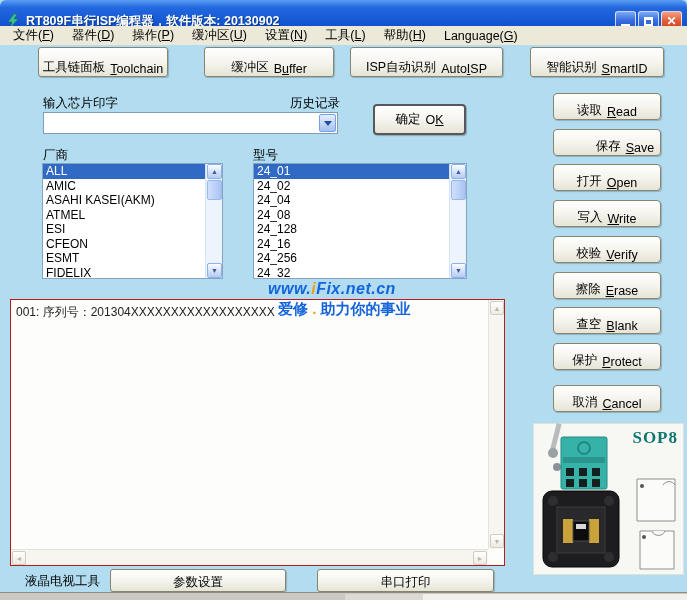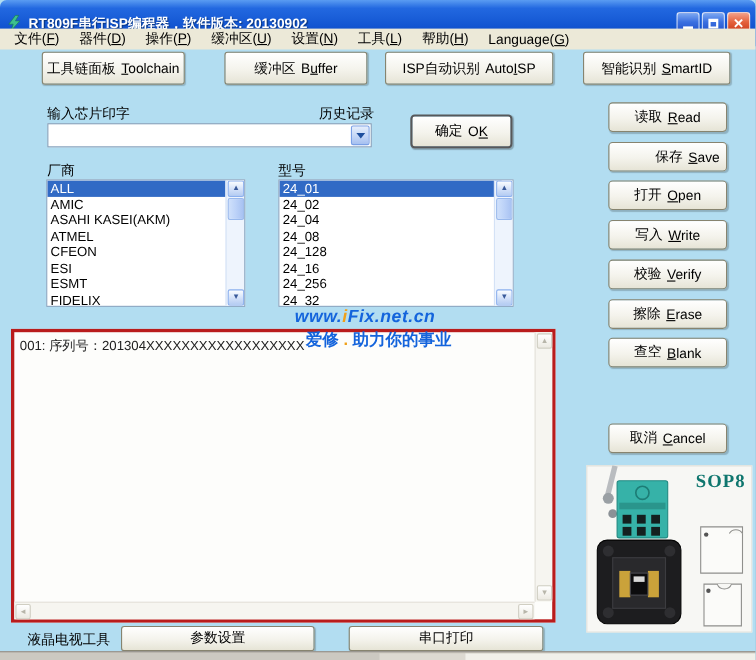--- a/index.html
+++ b/index.html
@@ -20,21 +20,21 @@
   .minbar{display:block;width:9px;height:3px;background:#fff;margin-top:9px;}
   .maxbox{display:block;width:9px;height:9px;border:2px solid #fff;border-top-width:3px;}
   .wb.close span{color:#fff;font-size:12px;font-weight:bold;line-height:1;}
 
   
   .menubar{position:absolute;left:0;top:26px;width:687px;height:19px;background:#ece9d8;
     display:flex;align-items:center;padding-left:4px;font-size:12.5px;color:#000;}
   .mi{padding:0 9px;white-space:nowrap;}
 
   
-  .btn{position:absolute;display:flex;align-items:center;justify-content:center;gap:0;
+  .btn{position:absolute;display:flex;align-items:flex-end;justify-content:center;gap:0;
     background:linear-gradient(180deg,#ffffff 0%,#f4f3ec 55%,#e6e4d6 100%);
     border:1px solid #87846f;border-radius:3px;font-size:12.5px;color:#000;
     box-shadow:1px 1px 1px rgba(0,0,0,.2);white-space:nowrap;cursor:default;}
   .btn .en{margin-left:5px;}
   .btn u, .mi u, .ok u{text-decoration:underline;}
 
   
   .lbl{position:absolute;font-size:12.5px;color:#000;white-space:nowrap;}
   .combo{position:absolute;left:43px;top:112px;width:295px;height:22px;background:#fff;
     border:1px solid #7f9db9;}
@@ -67,21 +67,21 @@
 
   
   .wm1{position:absolute;left:268px;top:280px;font-size:16px;font-weight:bold;font-style:italic;
     color:#1464dc;letter-spacing:.5px;}
   .wm1 .or{color:#f0a018;}
   .wm2{position:absolute;left:278px;top:300px;font-size:15px;font-weight:bold;color:#1464dc;z-index:5;}
   .wm2 .or{color:#f0a018;}
 
   
   .log{position:absolute;left:10px;top:299px;width:495px;height:267px;background:#fdfdfb;
-    border:3px solid #b91c1c;}
+    border:1px solid #b91c1c;}
   .logtext{position:absolute;left:5px;top:4px;font-size:12px;color:#222;white-space:nowrap;}
   .palescroll-v{position:absolute;right:0;top:0;width:16px;bottom:16px;background:#f6f5f0;border-left:1px solid #e4e2da;}
   .palescroll-h{position:absolute;left:0;bottom:0;height:16px;right:16px;background:#f6f5f0;border-top:1px solid #e4e2da;}
   .parr{position:absolute;width:14px;height:14px;border-radius:2px;background:linear-gradient(180deg,#ffffff,#eceae2);
     border:1px solid #d0cec2;color:#b8b6aa;font-size:7px;display:flex;align-items:center;justify-content:center;line-height:1;}
   .pv.up{top:1px;left:1px;} .pv.dn{bottom:1px;left:1px;}
   .ph.lf{left:1px;top:1px;} .ph.rt{right:1px;top:1px;}
 
   
   .abtn{left:553px;width:108px;height:27px;border-radius:4px;}
@@ -165,22 +165,22 @@
       <span class="en"><span>O</span><u>K</u><span></span></span>
   </div>
 
   <span class="lbl" style="left:43px;top:147px;">厂商</span>
   <div class="listbox lb1">
     <div style="margin-right:17px;">
       <div class="row sel">ALL</div>
       <div class="row">AMIC</div>
       <div class="row">ASAHI KASEI(AKM)</div>
       <div class="row">ATMEL</div>
+      <div class="row">ESI</div>
       <div class="row">CFEON</div>
-      <div class="row">ESI</div>
       <div class="row">ESMT</div>
       <div class="row">FIDELIX</div>
     </div>
     <div class="xpscroll">
       <div class="sarr up">▲</div>
       <div class="sthumb"></div>
       <div class="sarr dn">▼</div>
     </div>
   </div>
 
@@ -239,20 +239,24 @@
       <span class="en"><u>V</u><span>erify</span></span>
     </div>
   <div class="btn abtn" style="top:307px;">
       <span>查空</span>
       <span class="en"><u>B</u><span>lank</span></span>
     </div>
   <div class="btn abtn" style="top:272px;">
       <span>擦除</span>
       <span class="en"><u>E</u><span>rase</span></span>
     </div>
+  <div class="btn abtn" style="top:343px;">
+      <span>保护</span>
+      <span class="en"><u>P</u><span>rotect</span></span>
+    </div>
   <div class="btn abtn" style="top:385px;">
       <span>取消</span>
       <span class="en"><u>C</u><span>ancel</span></span>
     </div>
 
   <div class="photo">
     <span class="sop8">SOP8</span>
     <svg width="151" height="152" viewBox="0 0 151 152">
 
       <rect x="20" y="0" width="5" height="30" fill="#b9bcbf" transform="rotate(14 22 15)"></rect>

